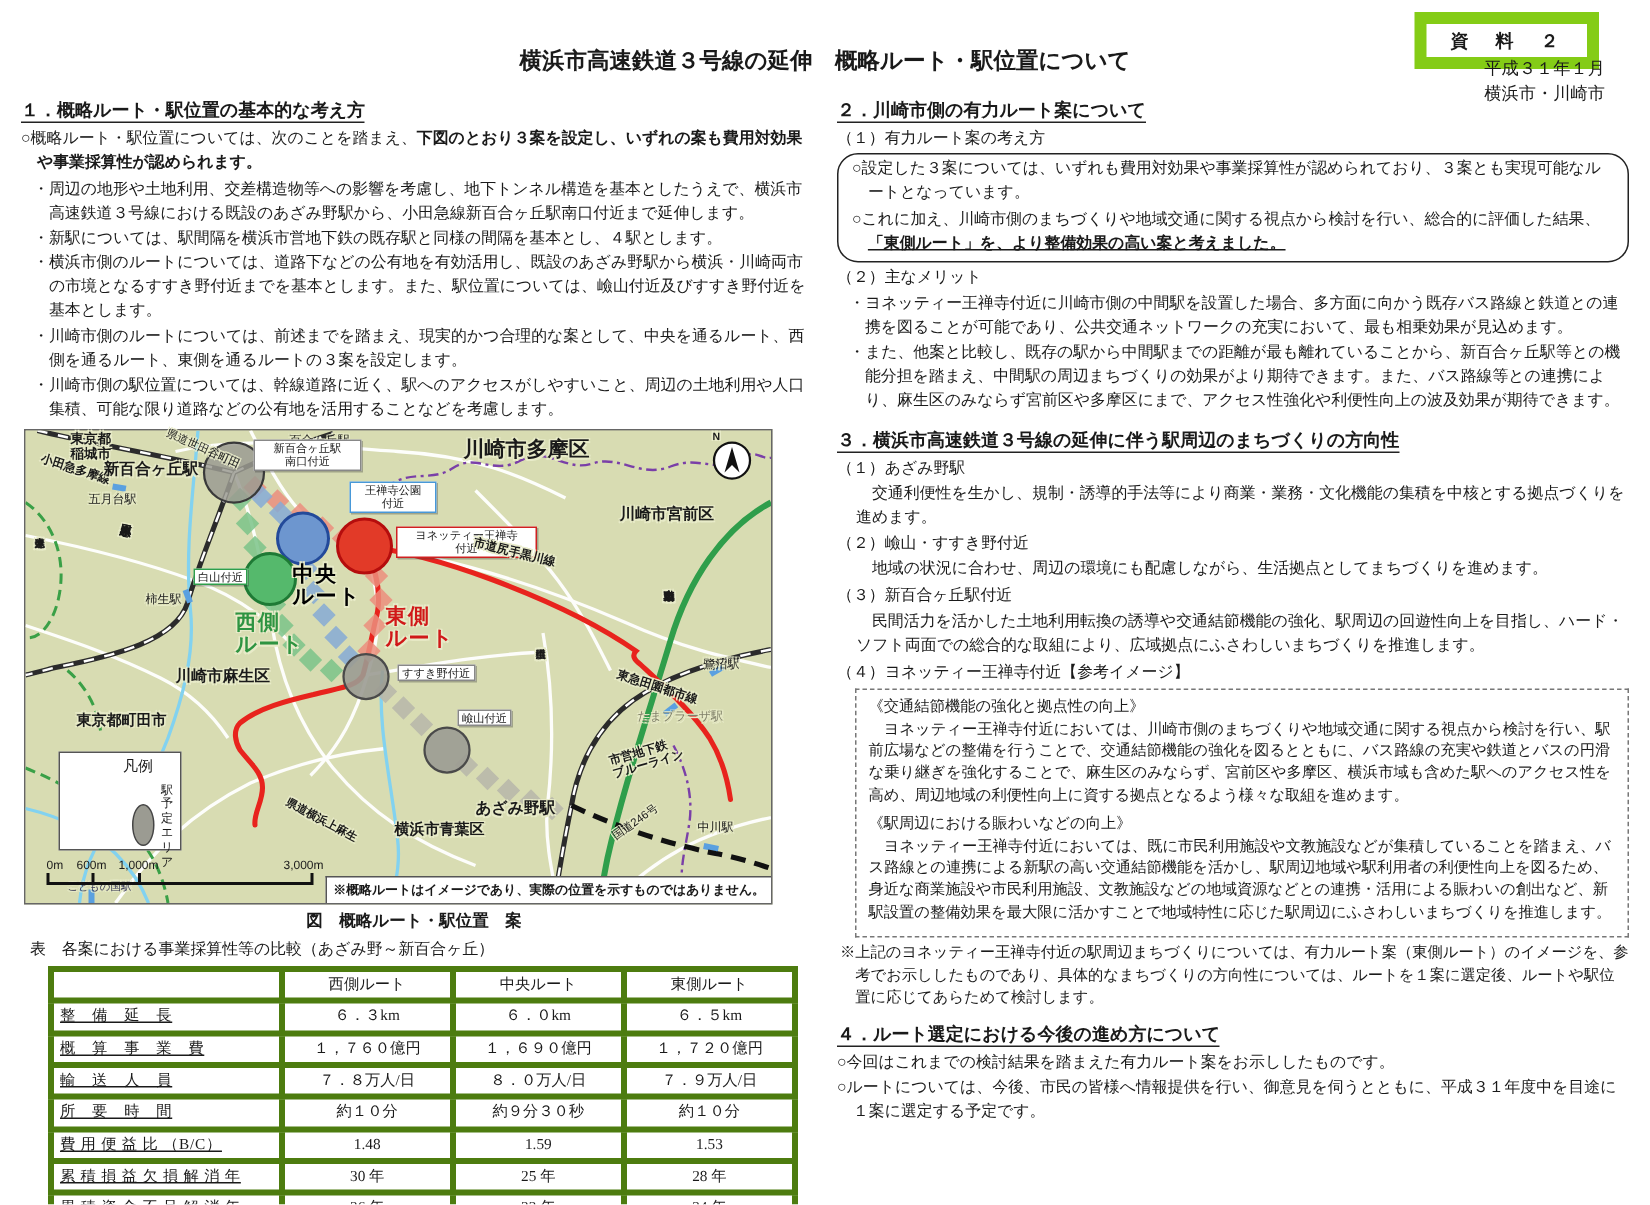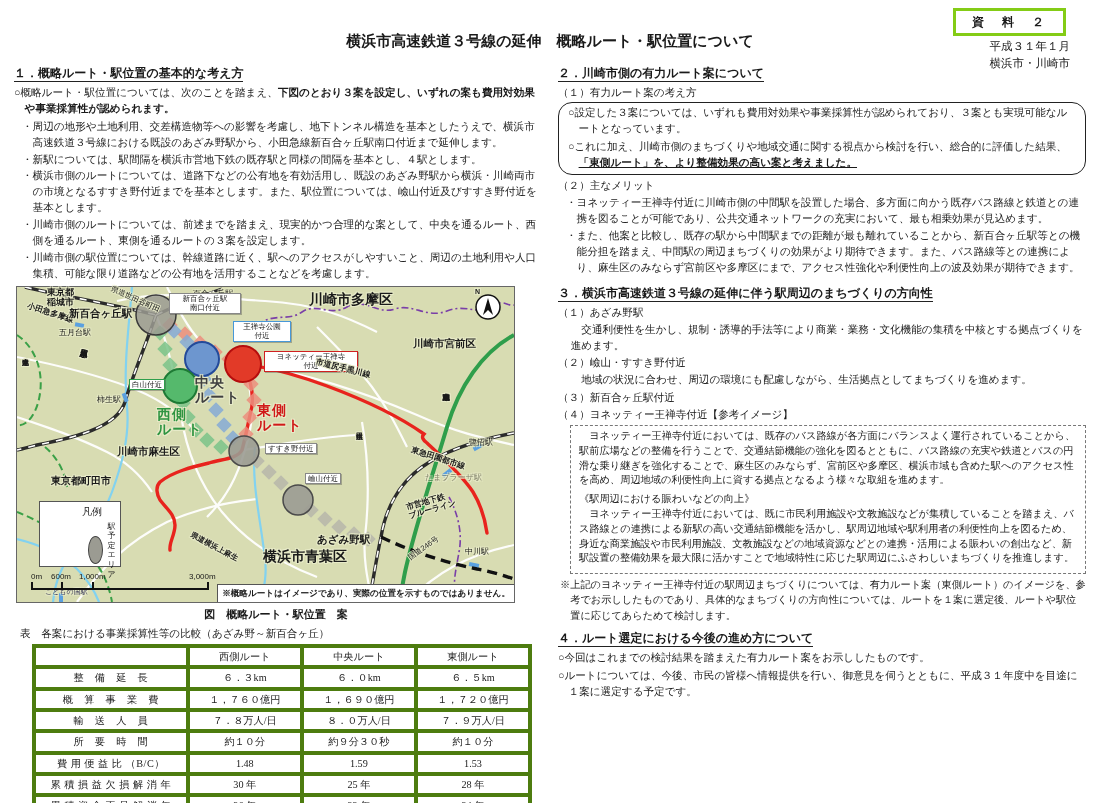--- a/index.html
+++ b/index.html
@@ -1,18 +1,18 @@
 <!DOCTYPE html>
 <html><head>
 <meta charset="utf-8">
 <style>
   html,body{margin:0;padding:0;background:#fff;}
   .page{position:relative;width:1100px;height:803px;background:#fff;overflow:hidden;
         font-family:"Liberation Serif",serif;color:#1a1a1a;font-size:10.6px;line-height:1.5;}
-  .doc-ref{position:absolute;top:8px;right:34px;border:3px solid #84cc16;padding:2px 16px;
+  .doc-ref{position:absolute;top:8px;right:34px;border:8px solid #84cc16;padding:2px 16px;
            font-family:"Liberation Sans",sans-serif;font-weight:bold;font-size:12px;letter-spacing:3px;}
   .doc-meta{position:absolute;top:38px;right:30px;text-align:left;font-size:11.5px;line-height:1.5;margin-left:16px;}
   .title{position:absolute;top:30px;left:0;width:100%;text-align:center;margin:0;
          font-family:"Liberation Sans",sans-serif;font-size:15px;font-weight:bold;}
   .cols{position:absolute;top:62px;left:0;width:1100px;display:flex;gap:20px;padding:0 14px;box-sizing:border-box;}
   .col-left{flex:0 0 524px;}
   .col-right{flex:1;min-width:0;}
   h2.sec{font-family:"Liberation Sans",sans-serif;font-size:12px;font-weight:bold;margin:2px 0 3px 0;}
   h2.sec span{border-bottom:1.5px solid #222;padding-bottom:1px;}
   .para{margin:0 0 2px 0;padding-left:1em;text-indent:-1em;}
@@ -52,21 +52,21 @@
   .sb-labels span{position:absolute;}
   .sb-line{position:relative;height:7px;border-bottom:2px solid #111;}
   .sb-line i{position:absolute;bottom:0;width:1.5px;height:6px;background:#111;}
   .map-note{position:absolute;right:0;bottom:0;background:#fff;border:1px solid #555;border-right:none;border-bottom:none;
             padding:2px 4px;font-family:"Liberation Sans",sans-serif;font-size:8.6px;font-weight:bold;}
   .fig-caption{text-align:center;font-family:"Liberation Sans",sans-serif;font-weight:bold;
                font-size:11px;margin:3px 0 4px 0;}
   .tbl-title{font-size:10.6px;margin:2px 0 2px 6px;}
   table.cmp{border-collapse:collapse;margin-left:18px;width:500px;font-size:10.2px;}
   table.cmp th,table.cmp td{border:4px solid #4d7c0f;padding:1px 4px;text-align:center;}
-  table.cmp td.lbl{text-align:center;letter-spacing:.5px;}
+  table.cmp td.lbl{text-align:left;letter-spacing:.5px;text-decoration:underline;}
   table.cmp th{font-weight:normal;}
 </style>
 </head>
 <body>
 
 <div class="page">
 
   <div class="doc-ref">
     <span>資　料　２</span>
   </div>
@@ -231,28 +231,28 @@
           <div class="ml mbx" style="left:248px;top:156px;">すすき野付近</div>
           <div class="ml mbx" style="left:288px;top:186px;">嶮山付近</div>
           <div class="ml" style="left:42px;top:41px;">五月台駅</div>
           <div class="ml" style="left:80px;top:108px;">柿生駅</div>
           <div class="ml vert" style="left:4px;top:66px;font-size:7px;">県道上麻生連光寺</div>
           <div class="ml vert bold8" style="left:64px;top:56px;font-size:7.5px;transform:rotate(12deg);">小田急小田原線</div>
           <div class="ml bold8" style="left:100px;top:158px;font-size:10.5px;">川崎市麻生区</div>
           <div class="ml bold8" style="left:34px;top:188px;font-size:10px;">東京都町田市</div>
           <div class="ml bold8" style="left:396px;top:50px;font-size:10.5px;">川崎市宮前区</div>
           <div class="ml bold8" style="left:300px;top:70px;transform:rotate(14deg);">市道尻手黒川線</div>
-          <div class="ml rt" style="left:178px;top:88px;color:#404040;">中央
+          <div class="ml rt" style="left:178px;top:88px;color:#000000;">中央
 ルート</div>
           <div class="ml rt" style="left:140px;top:120px;color:#2e9441;">西側
 ルート</div>
           <div class="ml rt" style="left:240px;top:116px;color:#d01818;">東側
 ルート</div>
           <div class="ml bold8" style="left:300px;top:246px;font-size:10.5px;">あざみ野駅</div>
-          <div class="ml bold8" style="left:246px;top:261px;font-size:14px;">横浜市青葉区</div>
+          <div class="ml bold8" style="left:246px;top:261px;font-size:10px;">横浜市青葉区</div>
           <div class="ml bold8" style="left:396px;top:158px;transform:rotate(18deg);">東急田園都市線</div>
           <div class="ml" style="left:408px;top:186px;color:#80806a;">たまプラーザ駅</div>
           <div class="ml" style="left:452px;top:151px;">鷺沼駅</div>
           <div class="ml bold8" style="left:388px;top:216px;transform:rotate(-16deg);">市営地下鉄
 ブルーライン</div>
           <div class="ml" style="left:448px;top:260px;">中川駅</div>
           <div class="ml" style="left:390px;top:268px;font-size:7.5px;transform:rotate(-35deg);">国道246号</div>
           <div class="ml vert" style="left:338px;top:140px;font-size:7px;">県道横浜生田</div>
           <div class="ml vert bold8" style="left:424px;top:100px;font-size:7.5px;">東名自動車道</div>
           <div class="ml bold8" style="left:176px;top:244px;font-size:7.5px;transform:rotate(28deg);">県道横浜上麻生</div>
@@ -352,23 +352,25 @@
       <div class="subhead">（２）主なメリット</div>
       <div class="bullet">・ヨネッティー王禅寺付近に川崎市側の中間駅を設置した場合、多方面に向かう既存バス路線と鉄道との連携を図ることが可能であり、公共交通ネットワークの充実において、最も相乗効果が見込めます。</div>
       <div class="bullet" style="margin-bottom:8px;">・また、他案と比較し、既存の駅から中間駅までの距離が最も離れていることから、新百合ヶ丘駅等との機能分担を踏まえ、中間駅の周辺まちづくりの効果がより期待できます。また、バス路線等との連携により、麻生区のみならず宮前区や多摩区にまで、アクセス性強化や利便性向上の波及効果が期待できます。</div>
 
       <h2 class="sec"><span>３．横浜市高速鉄道３号線の延伸に伴う駅周辺のまちづくりの方向性</span></h2>
       <div class="subhead">（１）あざみ野駅</div>
       <p class="indent-para">交通利便性を生かし、規制・誘導的手法等により商業・業務・文化機能の集積を中核とする拠点づくりを進めます。</p>
       <div class="subhead">（２）嶮山・すすき野付近</div>
       <p class="indent-para">地域の状況に合わせ、周辺の環境にも配慮しながら、生活拠点としてまちづくりを進めます。</p>
       <div class="subhead">（３）新百合ヶ丘駅付近</div>
+      <p class="indent-para">民間活力を活かした土地利用転換の誘導や交通結節機能の強化、駅周辺の回遊性向上を目指し、ハード・ソフト両面での総合的な取組により、広域拠点にふさわしいまちづくりを推進します。</p>
       <div class="subhead">（４）ヨネッティー王禅寺付近【参考イメージ】</div>
       <div class="dashbox">
-        <p>　ヨネッティー王禅寺付近においては、既存のバス路線が各方面にバランスよく運行されていることから、駅前広場などの整備を行うことで、交通結節機能の強化を図るとともに、バス路線の充実や鉄道とバスの円滑な乗り継ぎを強化することで、麻生区のみならず、宮前区や多摩区、横浜市域も含めた駅へのアクセス性を高め、周辺地域の利便性向上に資する拠点となるよう様々な取組を進めます。</p>
+        <div class="bh">《交通結節機能の強化と拠点性の向上》</div>
+        <p>　ヨネッティー王禅寺付近においては、川崎市側のまちづくりや地域交通に関する視点から検討を行い、駅前広場などの整備を行うことで、交通結節機能の強化を図るとともに、バス路線の充実や鉄道とバスの円滑な乗り継ぎを強化することで、麻生区のみならず、宮前区や多摩区、横浜市域も含めた駅へのアクセス性を高め、周辺地域の利便性向上に資する拠点となるよう様々な取組を進めます。</p>
         <div class="bh">《駅周辺における賑わいなどの向上》</div>
         <p>　ヨネッティー王禅寺付近においては、既に市民利用施設や文教施設などが集積していることを踏まえ、バス路線との連携による新駅の高い交通結節機能を活かし、駅周辺地域や駅利用者の利便性向上を図るため、身近な商業施設や市民利用施設、文教施設などの地域資源などとの連携・活用による賑わいの創出など、新駅設置の整備効果を最大限に活かすことで地域特性に応じた駅周辺にふさわしいまちづくりを推進します。</p>
       </div>
       <div class="refnote">※上記のヨネッティー王禅寺付近の駅周辺まちづくりについては、有力ルート案（東側ルート）のイメージを、参考でお示ししたものであり、具体的なまちづくりの方向性については、ルートを１案に選定後、ルートや駅位置に応じてあらためて検討します。</div>
 
       <h2 class="sec"><span>４．ルート選定における今後の進め方について</span></h2>
       <p class="para">○今回はこれまでの検討結果を踏まえた有力ルート案をお示ししたものです。</p>
       <p class="para">○ルートについては、今後、市民の皆様へ情報提供を行い、御意見を伺うとともに、平成３１年度中を目途に１案に選定する予定です。</p>
     </div>
   </div>

